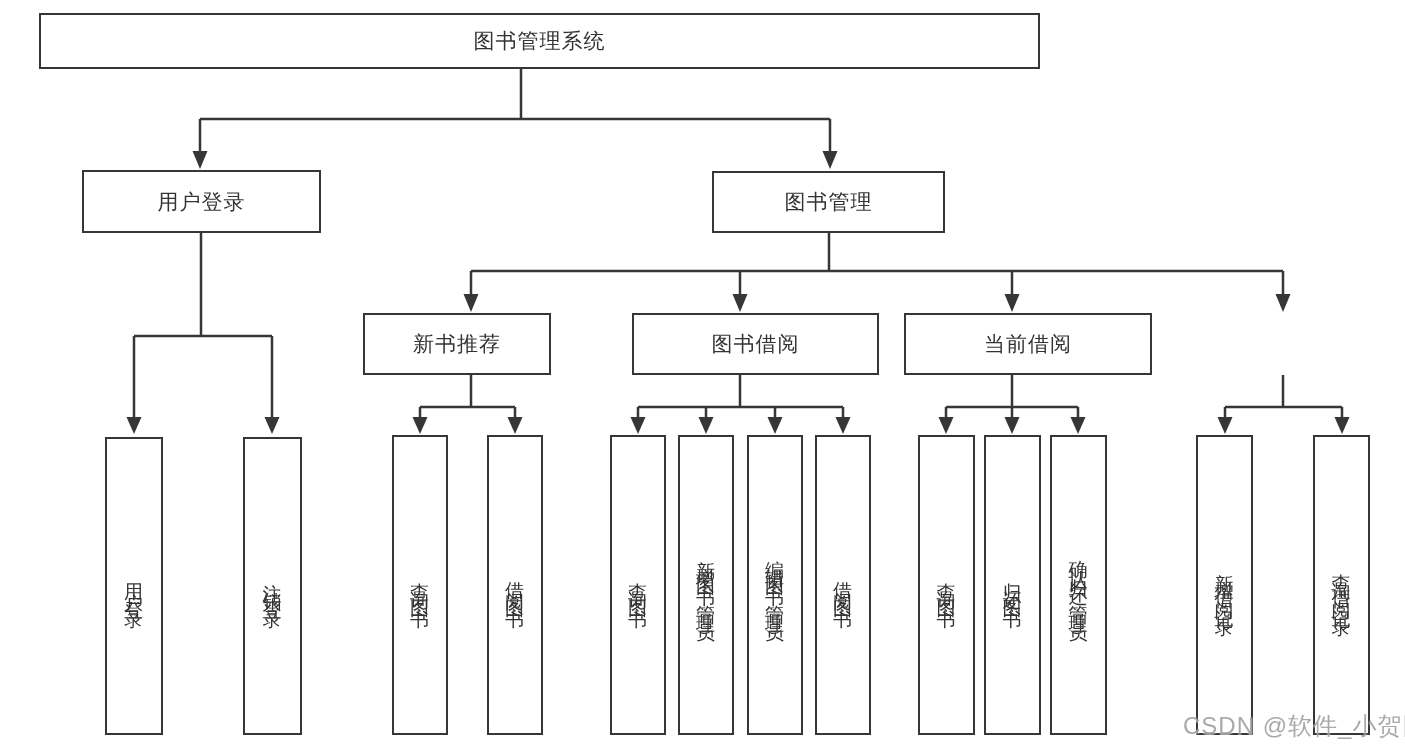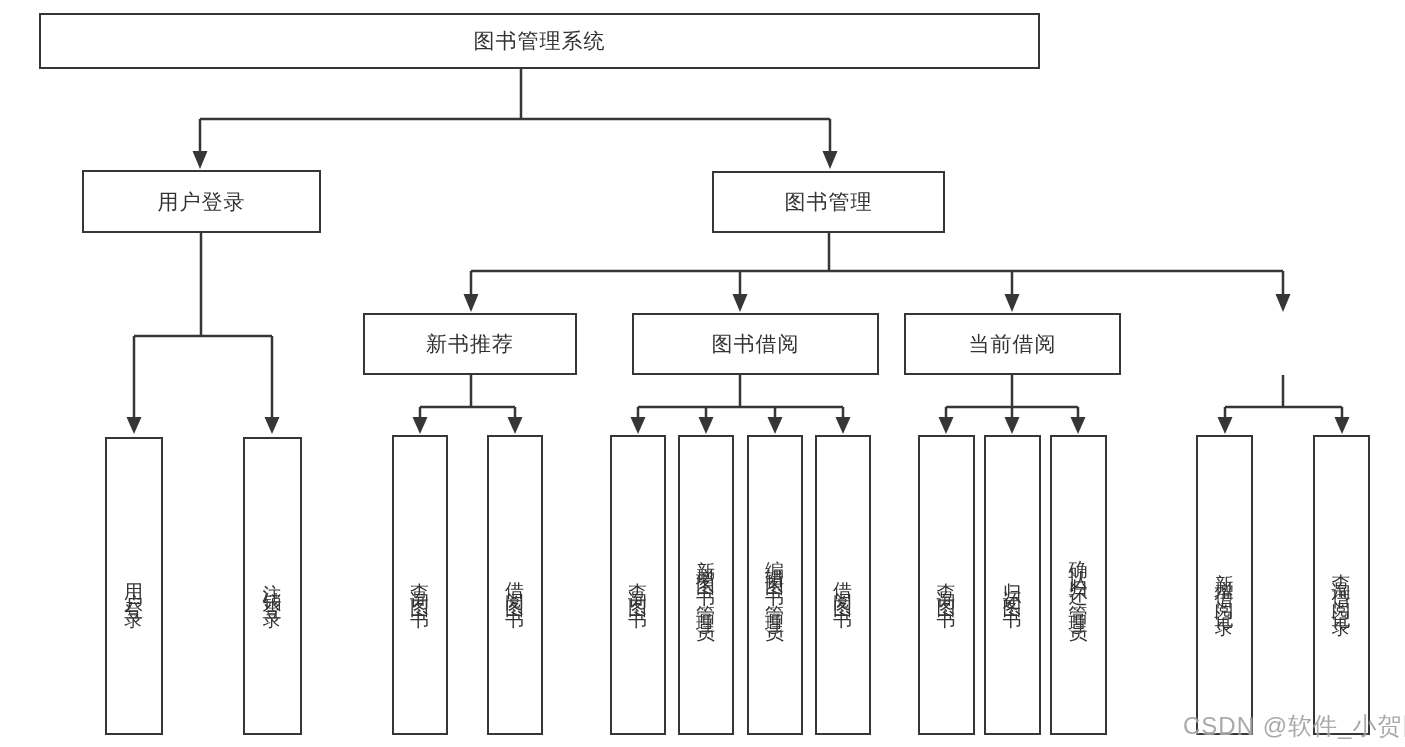--- a/index.html
+++ b/index.html
@@ -90,23 +90,23 @@
     <polygon points="1070.5,417 1085.5,417 1078,434"></polygon>
     <polygon points="1217.5,417 1232.5,417 1225,434"></polygon>
     <polygon points="1334.5,417 1349.5,417 1342,434"></polygon>
   </svg>
 
   <div class="box" style="left:39px; top:13px; width:1001px; height:56px;">图书管理系统</div>
 
   <div class="box" style="left:82px; top:170px; width:239px; height:63px;">用户登录</div>
   <div class="box" style="left:712px; top:171px; width:233px; height:62px;">图书管理</div>
 
-  <div class="box" style="left:363px; top:313px; width:214px; height:62px;">新书推荐</div>
+  <div class="box" style="left:363px; top:313px; width:188px; height:62px;">新书推荐</div>
   <div class="box" style="left:632px; top:313px; width:247px; height:62px;">图书借阅</div>
-  <div class="box" style="left:904px; top:313px; width:217px; height:62px;">当前借阅</div>
+  <div class="box" style="left:904px; top:313px; width:248px; height:62px;">当前借阅</div>
 
   <div class="box leaf" style="left:105px; top:437px; width:58px; height:298px;">
     <span class="vtext">用户登录</span>
   </div>
   <div class="box leaf" style="left:243px; top:437px; width:59px; height:298px;">
     <span class="vtext">注销登录</span>
   </div>
 
   <div class="box leaf" style="left:392px; top:435px; width:56px; height:300px;">
     <span class="vtext">查询图书</span>

